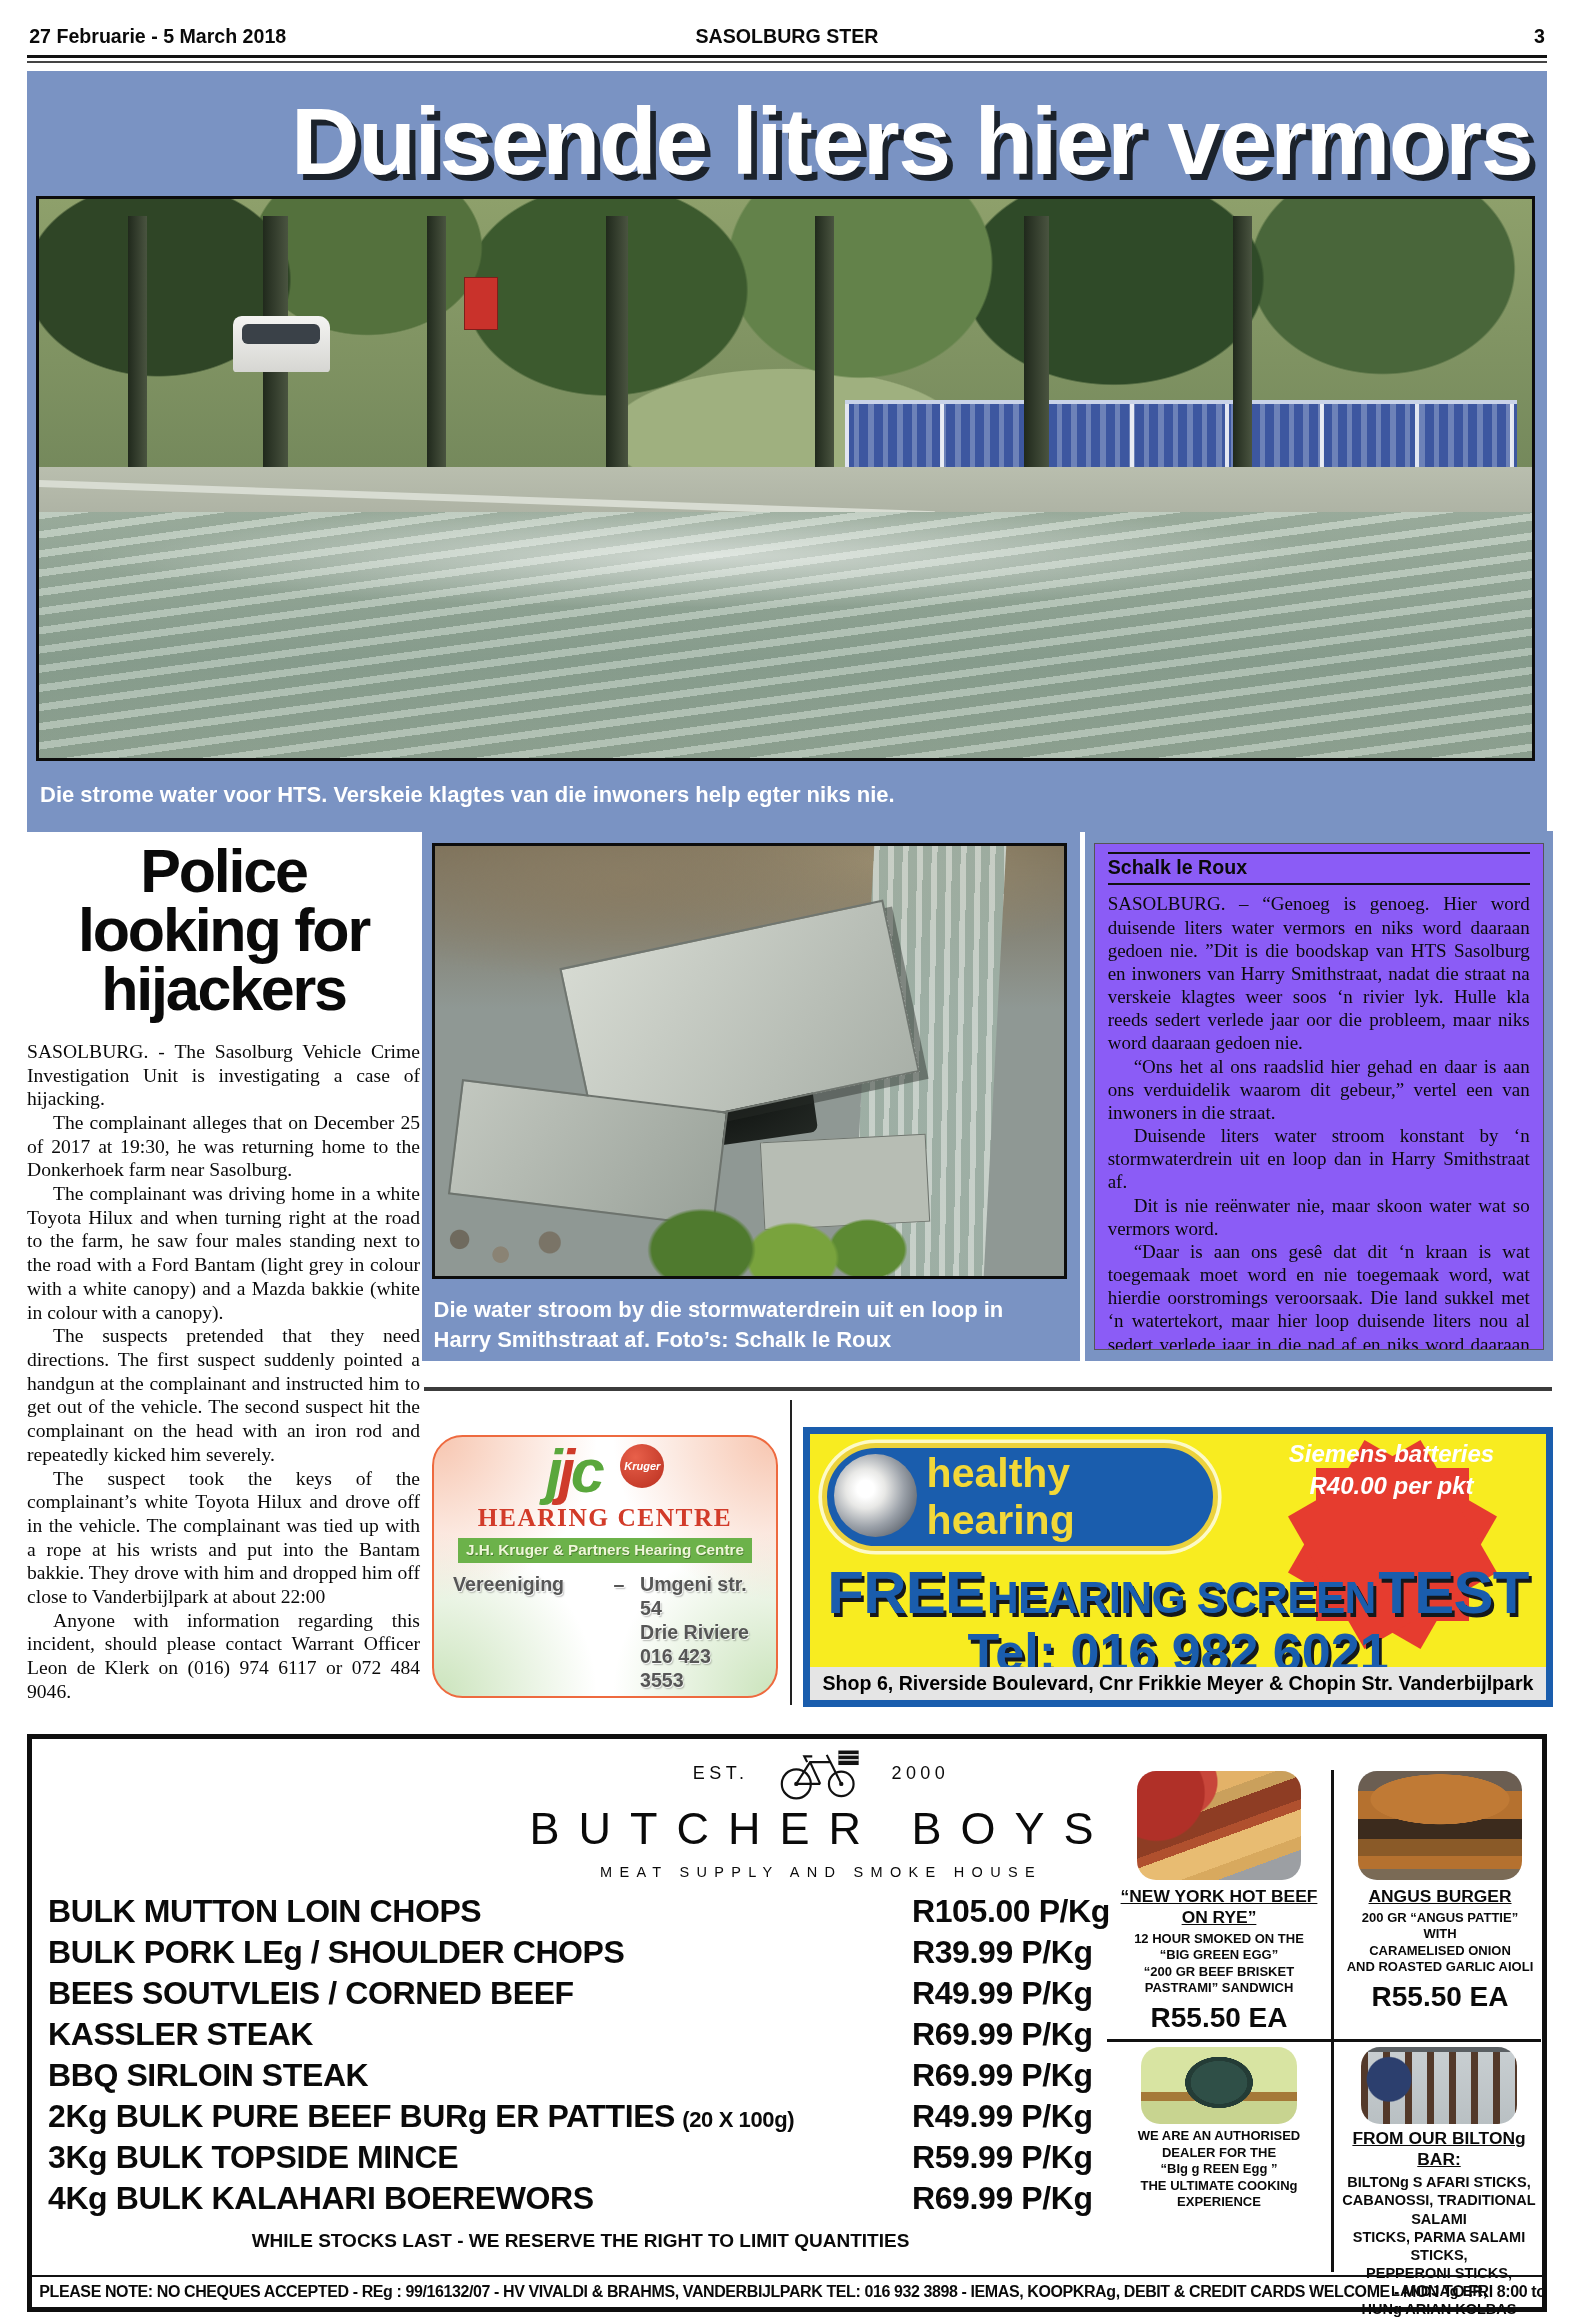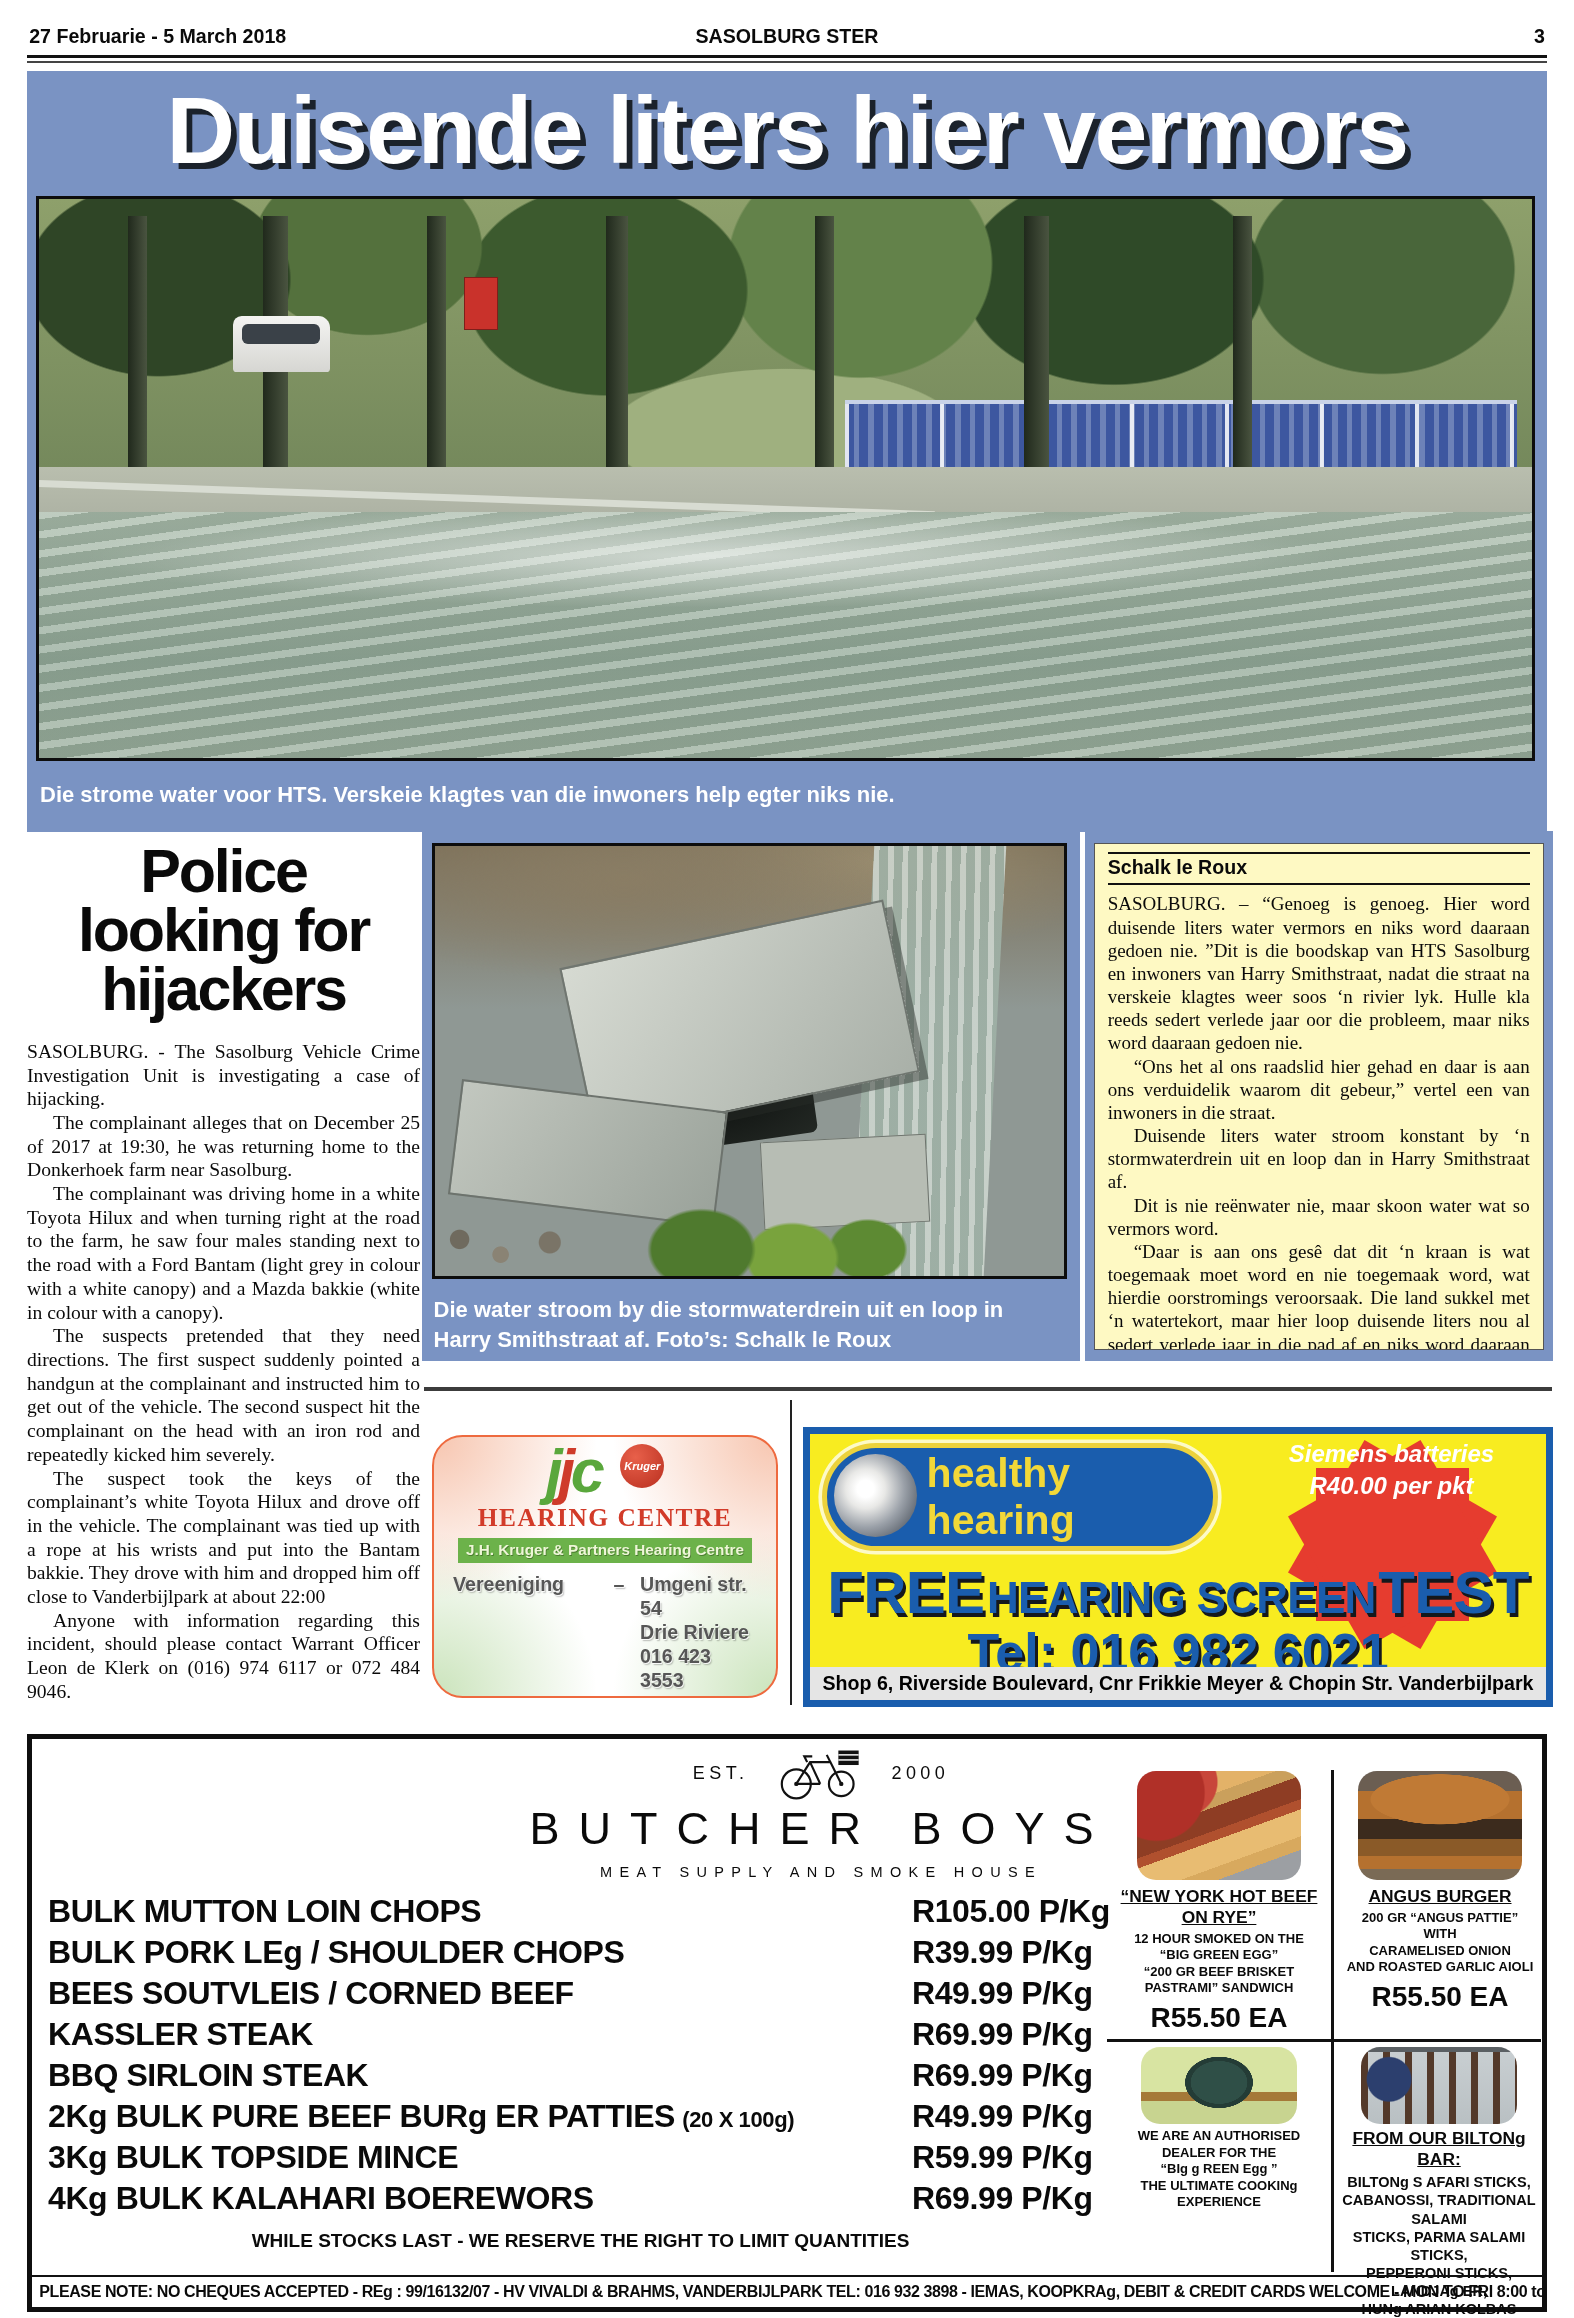--- a/index.html
+++ b/index.html
@@ -7,21 +7,21 @@
         font-family:"Liberation Sans",sans-serif;color:#0a0a0a;}
   
   .masthead{position:absolute;left:27px;right:27px;top:25px;height:26px;font-weight:bold;font-size:19.6px;}
   .m-date{position:absolute;left:2.2px;top:0;}
   .m-title{position:absolute;left:0;right:0;top:0;text-align:center;}
   .m-page{position:absolute;right:2.2px;top:0;}
   .rule1{position:absolute;left:27px;right:27px;top:55px;height:2.9px;background:#111;}
   .rule2{position:absolute;left:27px;right:27px;top:61px;height:1.5px;background:#444;}
   
   .banner{position:absolute;left:27px;top:71px;width:1520px;height:761px;background:var(--banner,#7a93c3);}
-  .headline{margin:4px;padding-top:5.8px;text-align:center;font-size:95px;font-weight:bold;color:#fff;
+  .headline{margin:15px;padding-top:5.8px;text-align:right;font-size:95px;font-weight:bold;color:#fff;
             letter-spacing:-1.5px;line-height:1.05;text-shadow:5.8px 5.8px 0 var(--headshadow,#1b222b);}
   .photo-frame{border:3.6px solid #0d0d0d;box-sizing:border-box;overflow:hidden;position:absolute;}
   .main-photo{left:8.7px;top:125px;width:1499px;height:565px;background:#9aa69a;}
   .banner-cap{position:absolute;left:13px;top:711px;margin:0;font-size:22px;font-weight:bold;color:#fff;}
   
   .mp-trees{position:absolute;left:0;top:0;width:100%;height:48%;
     background:
       radial-gradient(ellipse 218px 160px at 8% 30%, #2f4526 0 60%, transparent 61%),
       radial-gradient(ellipse 189px 145px at 22% 18%, #54713d 0 60%, transparent 61%),
       radial-gradient(ellipse 233px 174px at 38% 34%, #3c5a2e 0 60%, transparent 61%),
@@ -76,21 +76,21 @@
   .dp-weeds{position:absolute;left:28%;bottom:-2%;width:48%;height:20%;
     background:radial-gradient(ellipse 30% 80% at 30% 60%, #4f7a2e 0 55%, transparent 60%),
                radial-gradient(ellipse 26% 70% at 60% 70%, #79a33d 0 55%, transparent 60%),
                radial-gradient(ellipse 22% 60% at 85% 60%, #5d8a33 0 55%, transparent 60%);}
   .dp-stones{position:absolute;left:0;bottom:0;width:26%;height:14%;
     background:radial-gradient(circle 10.2px at 15% 40%, #6f6a5e 0 90%, transparent), 
                radial-gradient(circle 8.7px at 40% 65%, #8a8374 0 90%, transparent),
                radial-gradient(circle 11.6px at 70% 45%, #7a7467 0 90%, transparent),#8f9894;}
   
   .rightbox{position:absolute;left:1085px;top:831px;width:468px;height:530px;background:var(--banner,#7a93c3);}
-  .white-article{position:absolute;left:8.7px;top:11.6px;width:450px;height:507px;background:#fef9c3;border:0.7px solid #555;
+  .white-article{position:absolute;left:8.7px;top:11.6px;width:450px;height:507px;background:#8b5cf6;border:0.7px solid #555;
     box-sizing:border-box;padding:8.7px 13px;overflow:hidden;}
   .byline{border-top:2.9px solid #111;border-bottom:2.2px solid #111;font-weight:bold;font-size:19.6px;padding:2.2px 0 3.6px;}
   .article-body{margin-top:7.3px;font-size:19px;line-height:1.22;}
   
   .sec-rule{position:absolute;left:424px;top:1387px;width:1128px;height:3.6px;background:#3c3c3c;}
   .ad-vrule{position:absolute;left:790px;top:1400px;width:2.2px;height:305px;background:#222;}
   
   .jjc{position:absolute;left:432px;top:1435px;width:346px;height:263px;border:2.9px solid var(--jjcorange,#ee6a3f);
     border-radius:30.5px;box-sizing:border-box;text-align:center;padding-top:2.9px;overflow:hidden;
     background:

